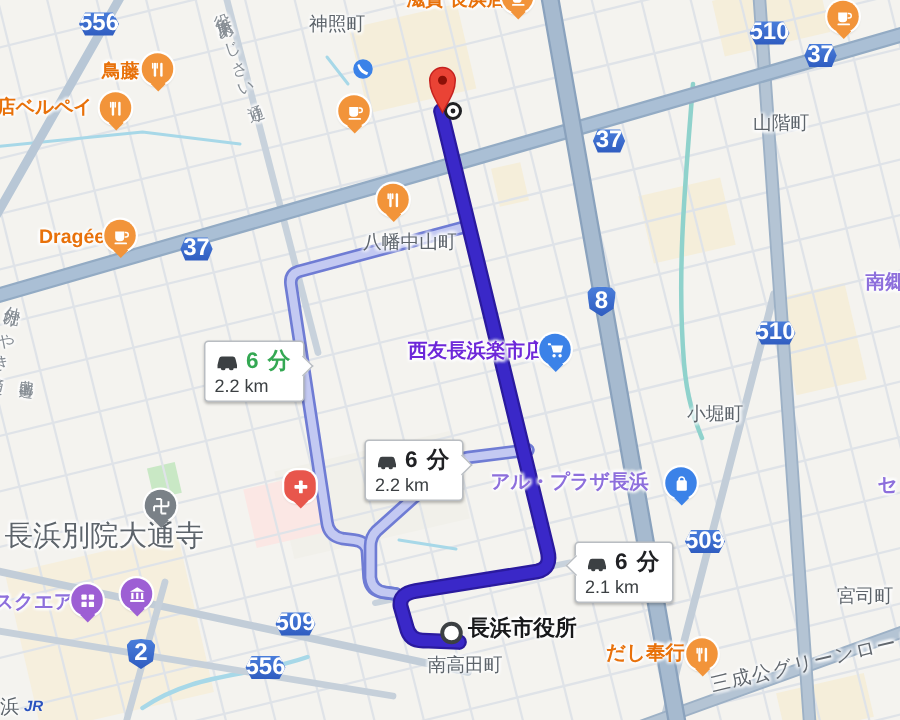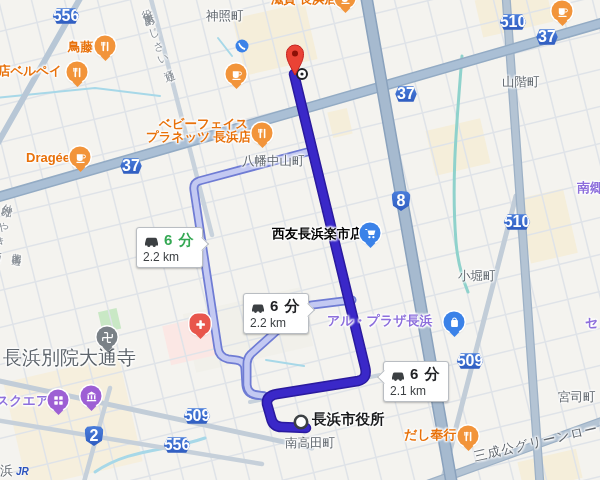--- a/index.html
+++ b/index.html
@@ -6,21 +6,21 @@
   #map{position:relative;width:600px;height:480px;overflow:hidden;background:#f4f3ef;
        font-family:"Liberation Sans","DejaVu Sans",sans-serif;cursor:grab;}
   #map svg.base{position:absolute;left:0;top:0;z-index:1;}
   
   .lbl{position:absolute;z-index:6;white-space:nowrap;line-height:1.05;
        text-shadow:0 0 3px #fff,0 0 3px #fff,1px 1px 2px #fff,-1px -1px 2px #fff,1px -1px 2px #fff,-1px 1px 2px #fff;}
   .town{color:#5d646b;font-size:12.5px;font-weight:500;}
   .street{color:#868d94;font-size:11px;font-weight:400;}
   .vtext{writing-mode:vertical-rl;text-orientation:upright;letter-spacing:2px;}
   .orange{color:#e8710a;font-size:12.5px;font-weight:700;}
-  .blue{color:#000000;font-size:13px;font-weight:700;}
+  .blue{color:#6d28d9;font-size:13px;font-weight:700;}
   .purple{color:#8d6fdc;font-size:13px;font-weight:700;}
   .dark{color:#17181a;font-size:14px;font-weight:700;}
   
   .rb{position:absolute;z-index:5;display:flex;align-items:center;justify-content:center;
       transform:translate(-50%,-50%);color:#fff;font-size:16px;font-weight:700;
       background:linear-gradient(#4a7edb,#2f5cc0);box-shadow:0 0 0 1px rgba(255,255,255,.85);}
   .hex{width:31px;height:16px;clip-path:polygon(7% 50%,20% 2%,80% 2%,93% 50%,80% 98%,20% 98%);}
   .hex.w2{width:25px;}
   .shield{width:19px;height:20px;clip-path:polygon(50% 100%,8% 74%,0 20%,14% 4%,50% 0,86% 4%,100% 20%,92% 74%);}
   
@@ -258,22 +258,20 @@
       <svg viewBox="0 0 12 12">
         <use href="#g-cup"></use>
       </svg>
     </div>
   <div class="poi o" style="left:562px;top:11px">
       <svg viewBox="0 0 12 12">
         <use href="#g-cup"></use>
       </svg>
     </div>
 
-  <div class="lbl orange" style="left:159px;top:118px">ベビーフェイス</div>
-  <div class="lbl orange" style="left:146px;top:131px">プラネッツ 長浜店</div>
   <div class="poi o" style="left:262px;top:133px">
       <svg viewBox="0 0 12 12">
         <use href="#g-fork"></use>
       </svg>
     </div>
 
   <div class="lbl orange" style="left:26px;top:151px;font-size:13px">Dragée</div>
   <div class="poi o" style="left:80px;top:157px">
       <svg viewBox="0 0 12 12">
         <use href="#g-cup"></use>

